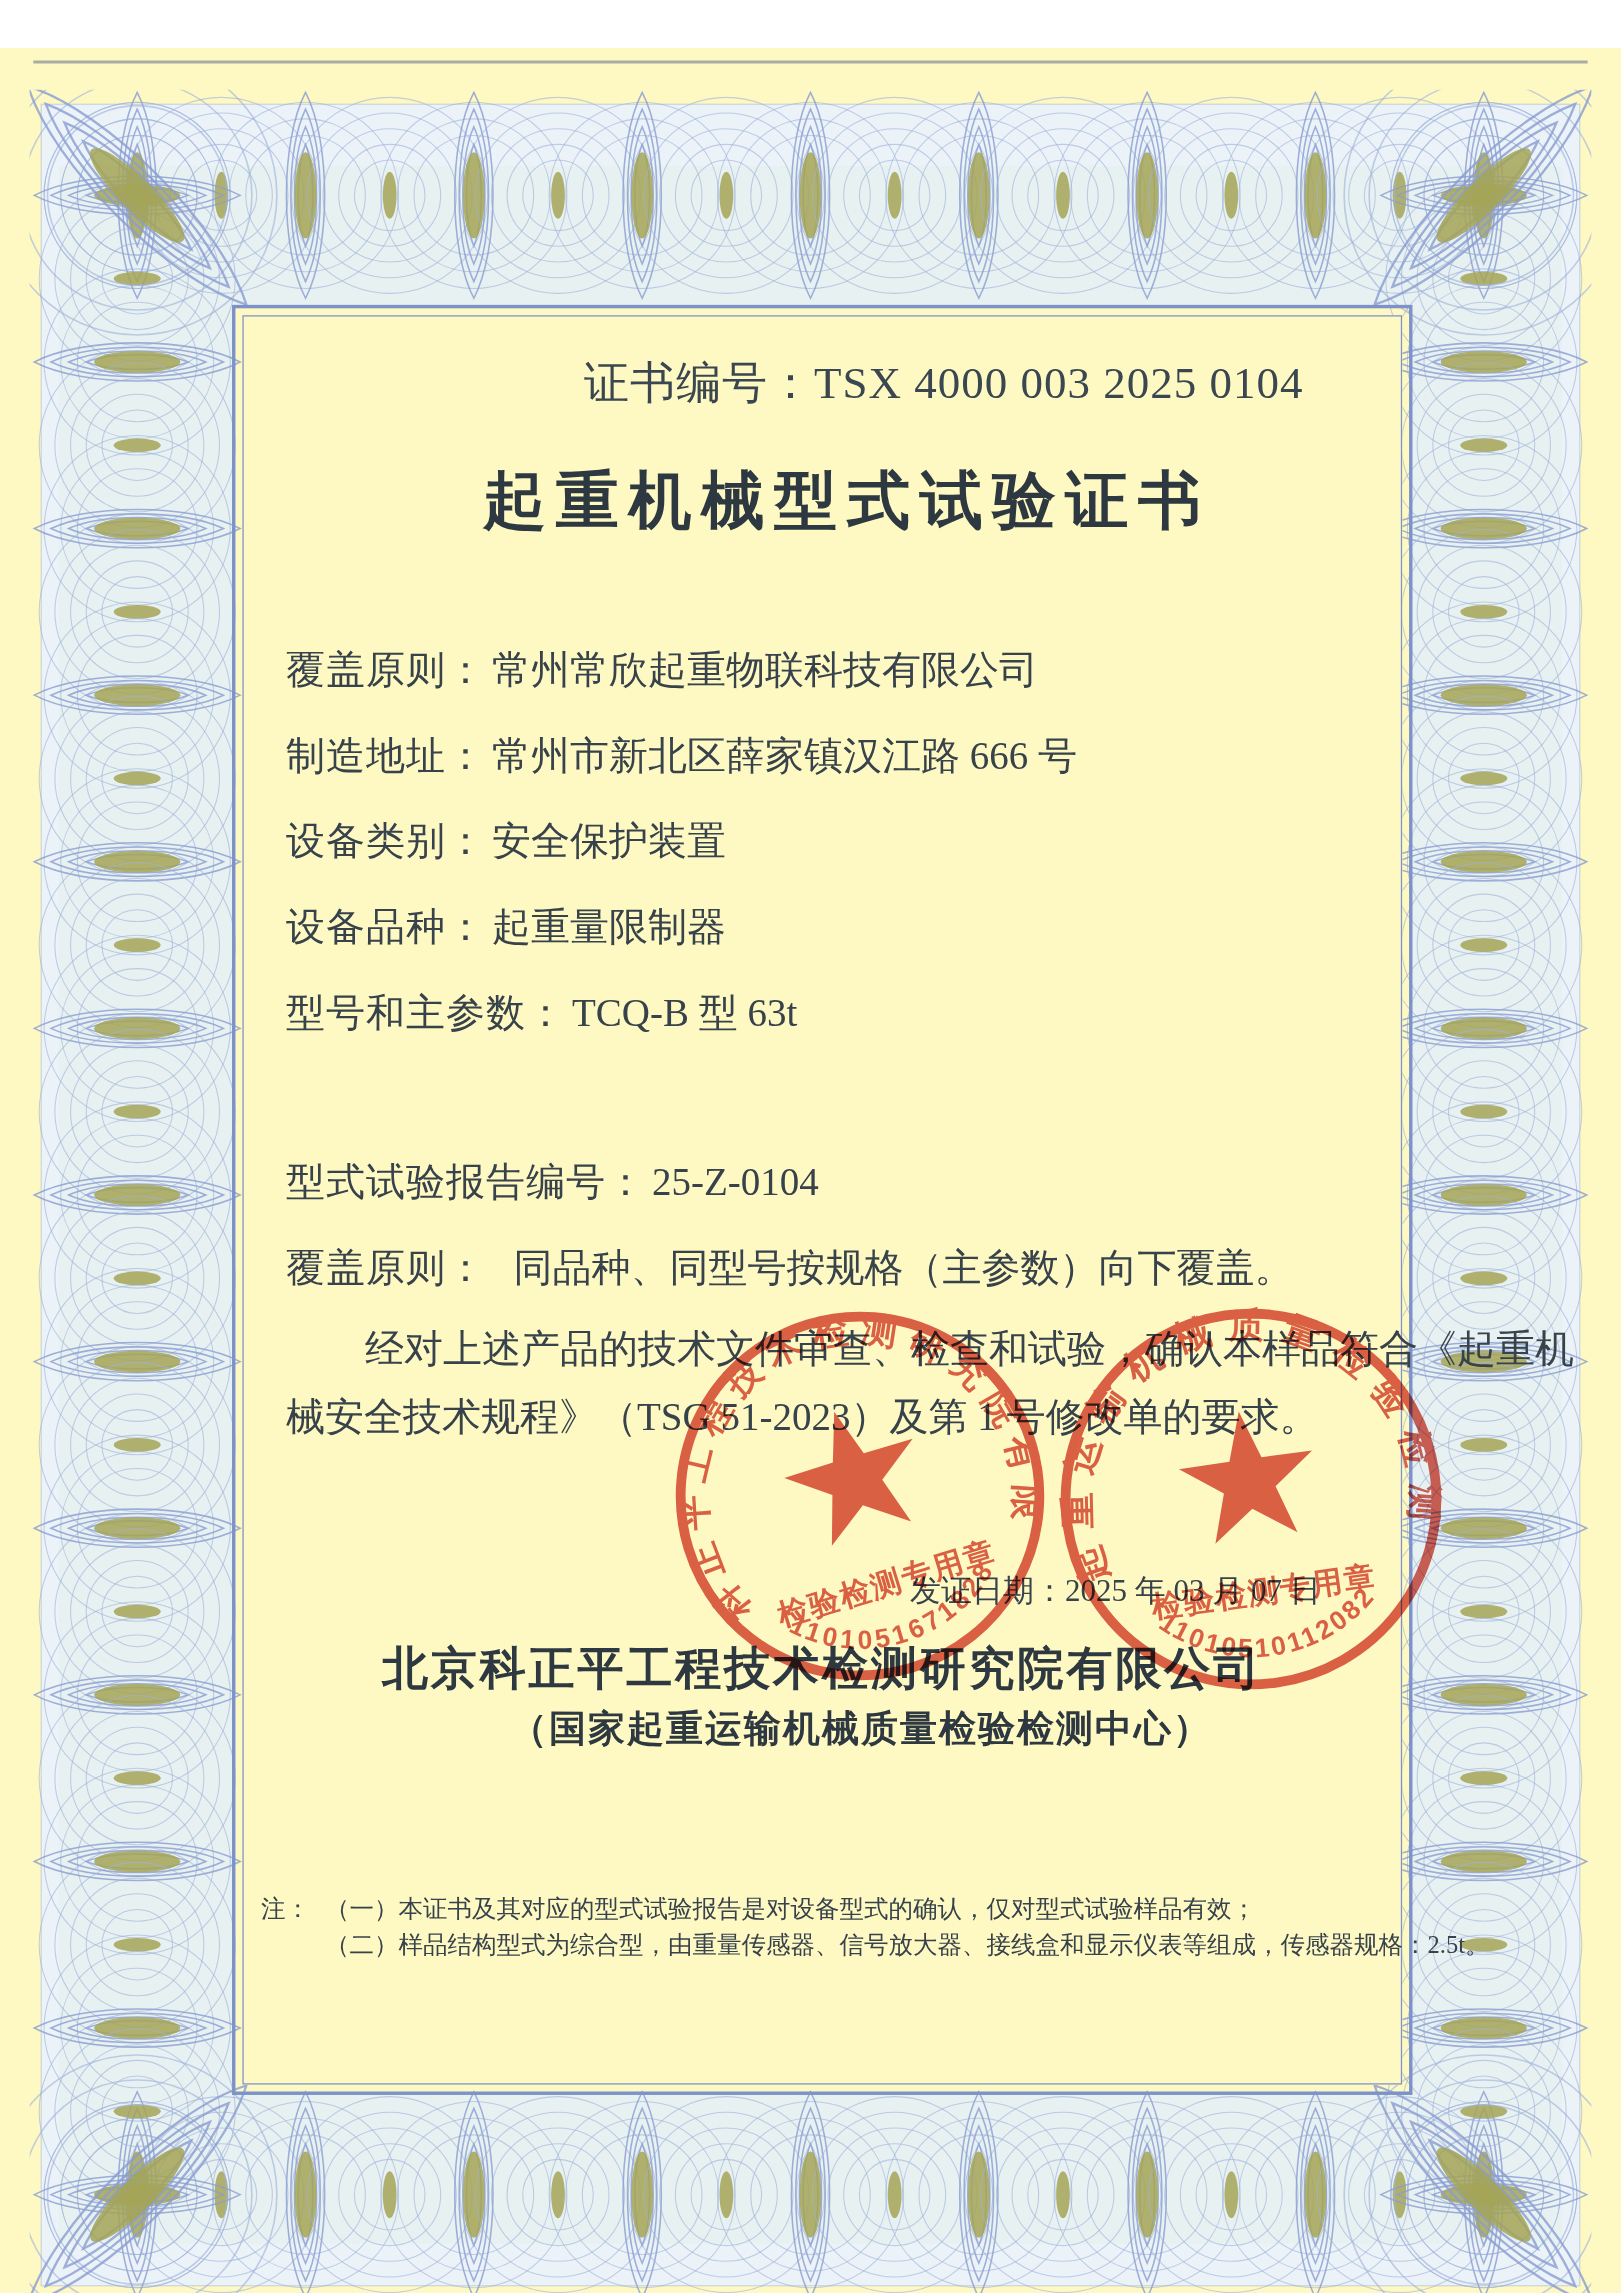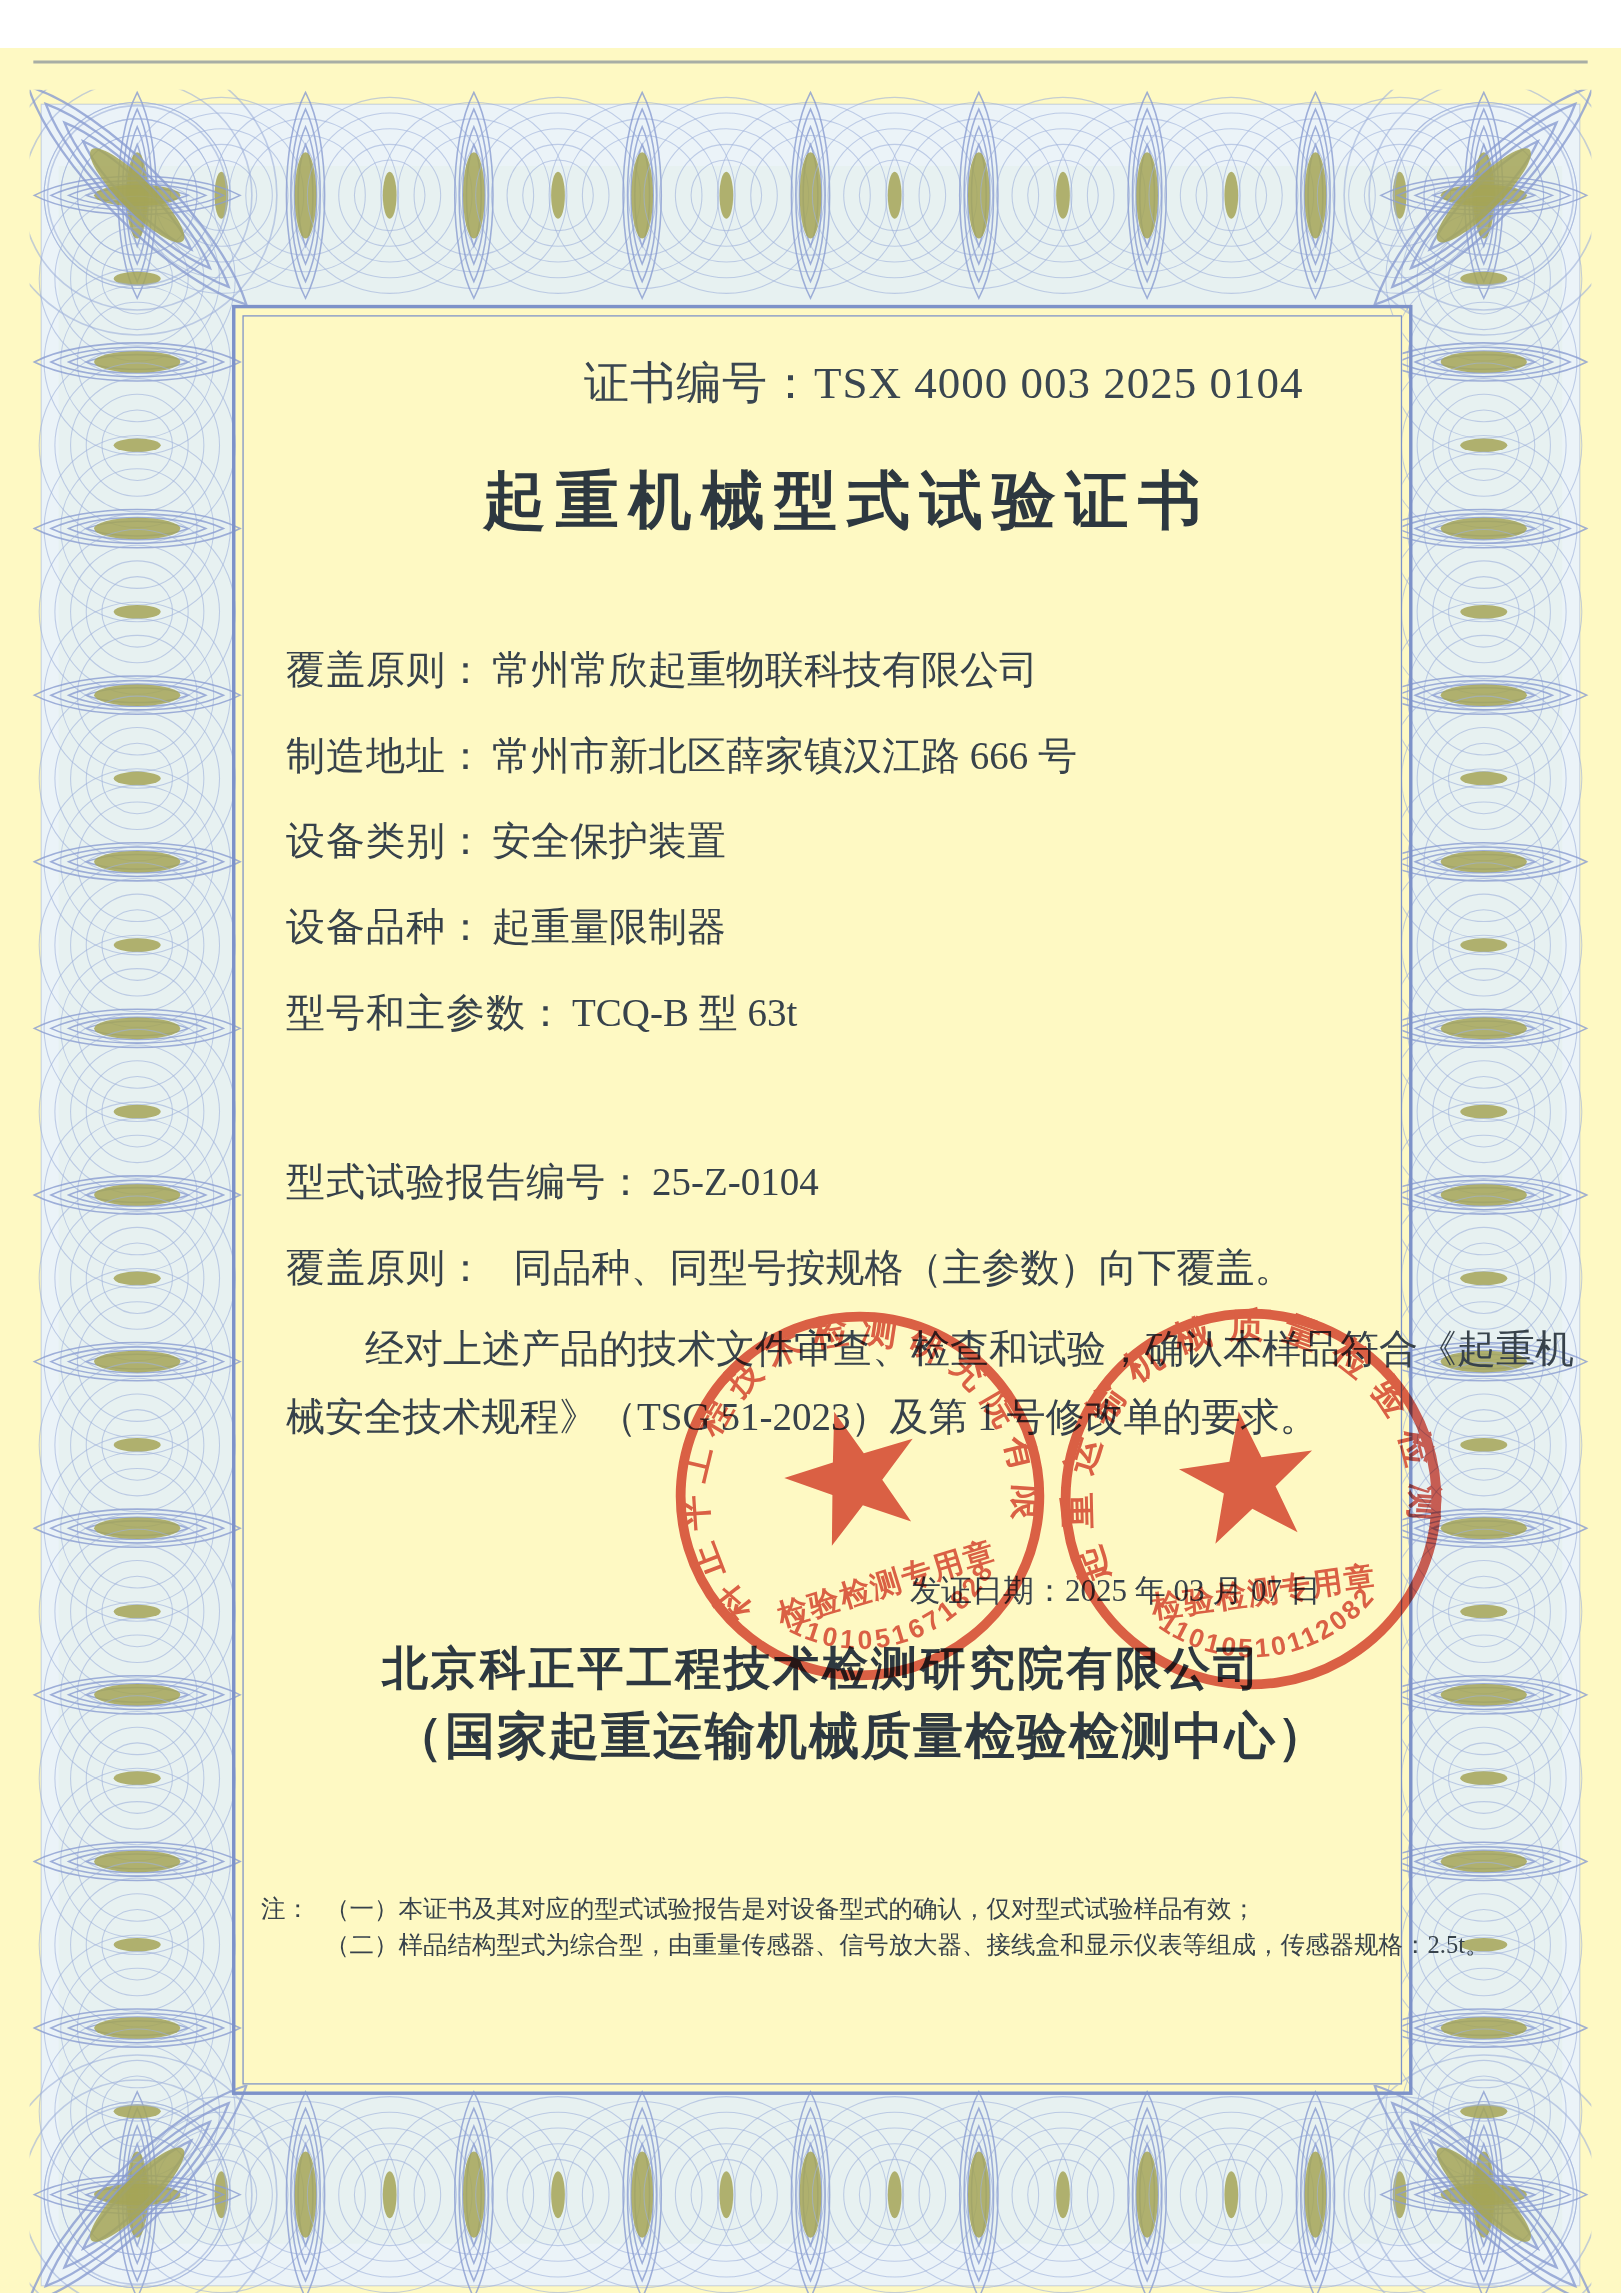--- a/index.html
+++ b/index.html
@@ -31,21 +31,21 @@
   .stmt2{left:286px;top:1347px;font-size:39px;}
   .date{left:910px;top:1525px;font-size:31px;}
   .issuer1{
     left:232px;top:1594px;width:1180px;text-align:center;
     font-family:"Liberation Sans","DejaVu Sans",sans-serif;
     font-weight:bold;font-size:46px;letter-spacing:2.9px;color:#2d3840;
   }
   .issuer2{
     left:232px;top:1660px;width:1258px;text-align:center;
     font-family:"Liberation Sans","DejaVu Sans",sans-serif;
-    font-weight:bold;font-size:50px;letter-spacing:2px;color:#2d3840;
+    font-weight:bold;font-size:37px;letter-spacing:2px;color:#2d3840;
   }
   .noteslab{left:261px;top:1847px;font-size:24.5px;}
   .note1{left:325px;top:1847px;font-size:24.5px;text-align:center;}
   .note2{left:325px;top:1883px;font-size:24.5px;}
   
   .stamp{position:absolute;mix-blend-mode:multiply;opacity:.92;}
   .stamp-left{left:664px;top:1252px;transform:rotate(-17deg);}
   .stamp-right{left:1047px;top:1247px;transform:rotate(-8deg);}
   .stamp text{fill:#d8544a;font-family:"Liberation Sans","DejaVu Sans",sans-serif;font-weight:bold;}
 </style>

